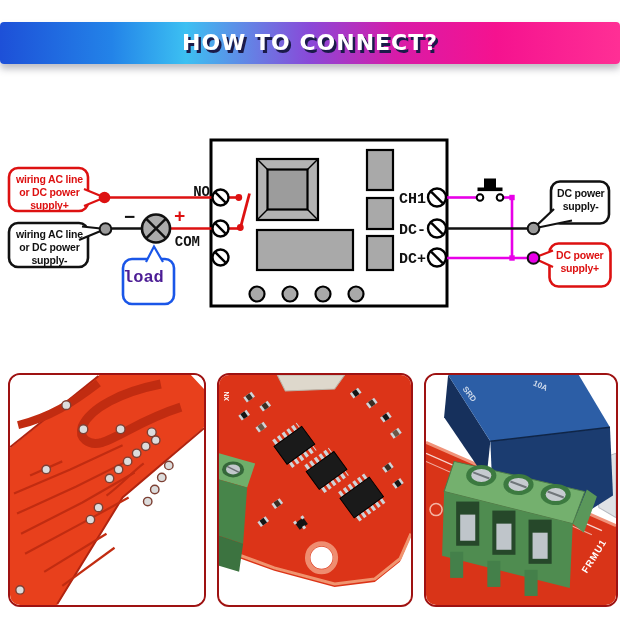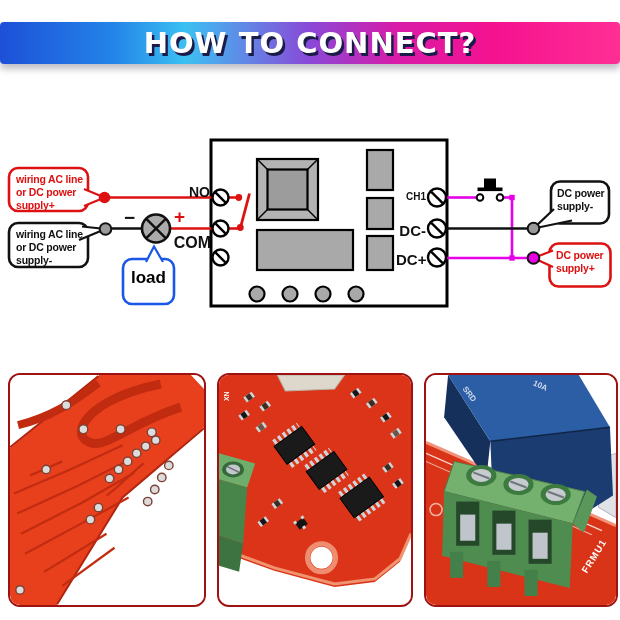--- a/index.html
+++ b/index.html
@@ -5,27 +5,27 @@
   html,body{margin:0;padding:0;background:#fff;}
   #stage{position:relative;width:620px;height:620px;background:#fff;overflow:hidden;
          font-family:"Liberation Sans",sans-serif;}
   
   .banner{position:absolute;left:0;top:22px;width:620px;height:42px;border-radius:4px;
     background:linear-gradient(90deg,#1d50d8 0%,#2383e8 18%,#3cc0f2 30%,#8a48d8 50%,
                #d81ba8 64%,#f5128f 80%,#ff2f95 100%);
     box-shadow:0 5px 7px rgba(110,110,125,.45);}
   .banner-title{position:absolute;left:0;top:0;width:100%;height:42px;line-height:42px;
     text-align:center;color:#fff;font-family:"DejaVu Sans",sans-serif;font-weight:bold;
-    font-size:29px;letter-spacing:1px;text-shadow:2.5px 3px 0 #1b1b4a;white-space:nowrap;}
+    font-size:22px;letter-spacing:1px;text-shadow:2.5px 3px 0 #1b1b4a;white-space:nowrap;}
   
   #wiring-svg{position:absolute;left:0;top:0;width:620px;height:620px;}
-  .lbl{position:absolute;font-weight:bold;color:#111;white-space:nowrap;}
+  .lbl{position:absolute;font-weight:bold;color:#111;white-space:nowrap;font-family:Liberation Mono, monospace;}
   .lbl.right{text-align:right;}
   .callout-text{position:absolute;font-weight:bold;font-size:10.5px;line-height:13px;
-    letter-spacing:-0.2px;white-space:nowrap;}
+    letter-spacing:-0.2px;white-space:nowrap;text-align:center;}
   .callout-text.red, .red-t{color:#dd1111;}
   .callout-text.blk{color:#111;}
   
   .photo{position:absolute;top:373px;height:234px;border:2.5px solid #9e1212;border-radius:12px;
     overflow:hidden;background:#fff;box-sizing:border-box;}
   .photo svg{display:block;width:100%;height:100%;}
 </style>
 </head>
 <body>
 
@@ -136,38 +136,38 @@
       <circle cx="533.5" cy="258" r="5.8" fill="#e800e8" stroke="#111" stroke-width="2"></circle>
     </g>
     <g>
       <circle cx="156" cy="228.5" r="14" fill="#ababab" stroke="#111" stroke-width="2.6"></circle>
       <line x1="146.3" y1="218.8" x2="165.7" y2="238.2" stroke="#111" stroke-width="2.4"></line>
       <line x1="165.7" y1="218.8" x2="146.3" y2="238.2" stroke="#111" stroke-width="2.4"></line>
     </g>
   </svg>
 
   <div class="lbl right" style="left:184px;top:184px;width:26px;font-size:14px;">NO</div>
-  <div class="lbl right" style="left:171px;top:233.5px;width:40px;font-size:16px;">COM</div>
-  <div class="lbl right" style="left:396px;top:190.5px;width:30px;font-size:10px;">CH1</div>
+  <div class="lbl right" style="left:160px;top:233.5px;width:40px;font-size:14px;">COM</div>
+  <div class="lbl right" style="left:396px;top:190.5px;width:30px;font-size:15px;">CH1</div>
   <div class="lbl right" style="left:396px;top:221.5px;width:30px;font-size:15px;">DC-</div>
   <div class="lbl right" style="left:396px;top:251px;width:30px;font-size:15px;">DC+</div>
   <div class="lbl" style="left:124px;top:207px;font-size:19px;">−</div>
   <div class="lbl red-t" style="left:174px;top:206px;font-size:19px;">+</div>
 
   <div class="callout-text red" style="left:16px;top:172.5px;">
     <div>wiring AC line</div>
     <div>or DC power</div>
     <div>supply+</div>
   </div>
   <div class="callout-text blk" style="left:16px;top:227.5px;">
     <div>wiring AC line</div>
     <div>or DC power</div>
     <div>supply-</div>
   </div>
-  <div class="lbl" style="left:123px;top:268px;width:51px;text-align:center;font-size:17px;color:#000000;">load</div>
+  <div class="lbl" style="left:123px;top:268px;width:51px;font-size:17px;color:#4c1d95;">load</div>
   <div class="callout-text blk" style="left:557px;top:187px;">
     <div>DC power</div>
     <div>supply-</div>
   </div>
   <div class="callout-text red" style="left:556px;top:249px;">
     <div>DC power</div>
     <div>supply+</div>
   </div>
 
   <div class="photo" style="left:8px;width:198px;">

